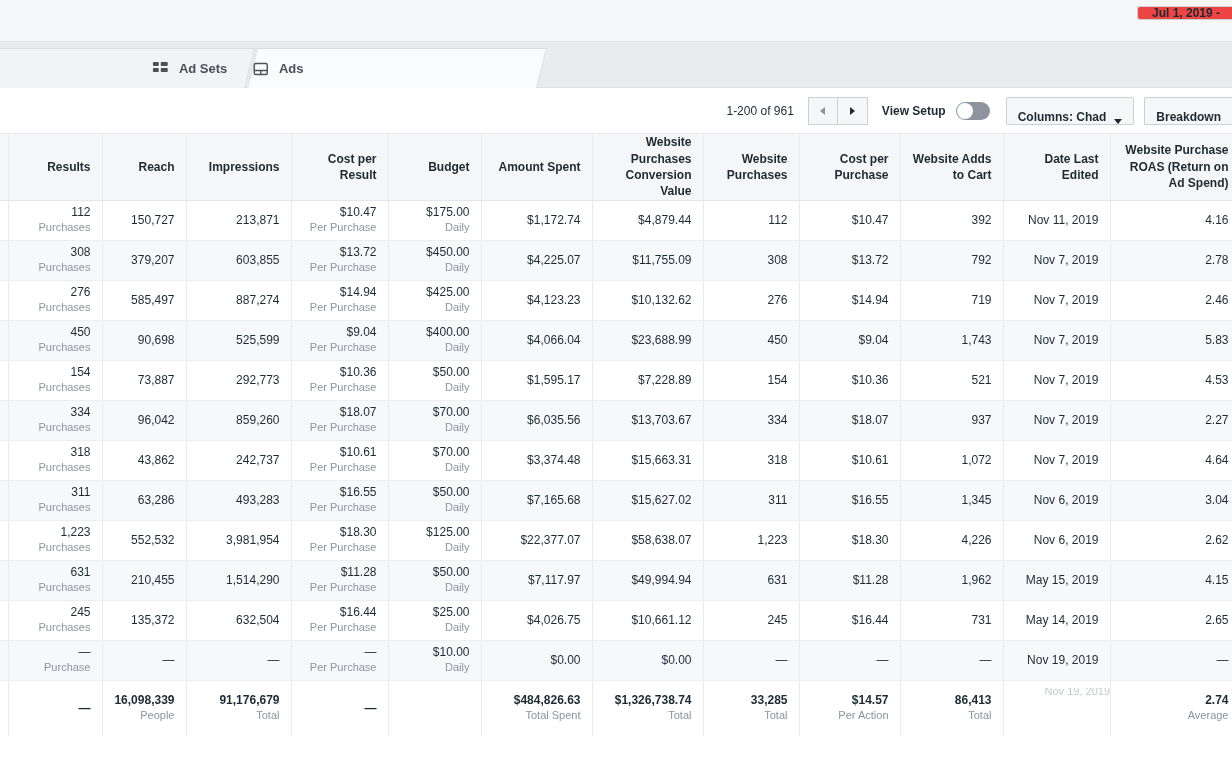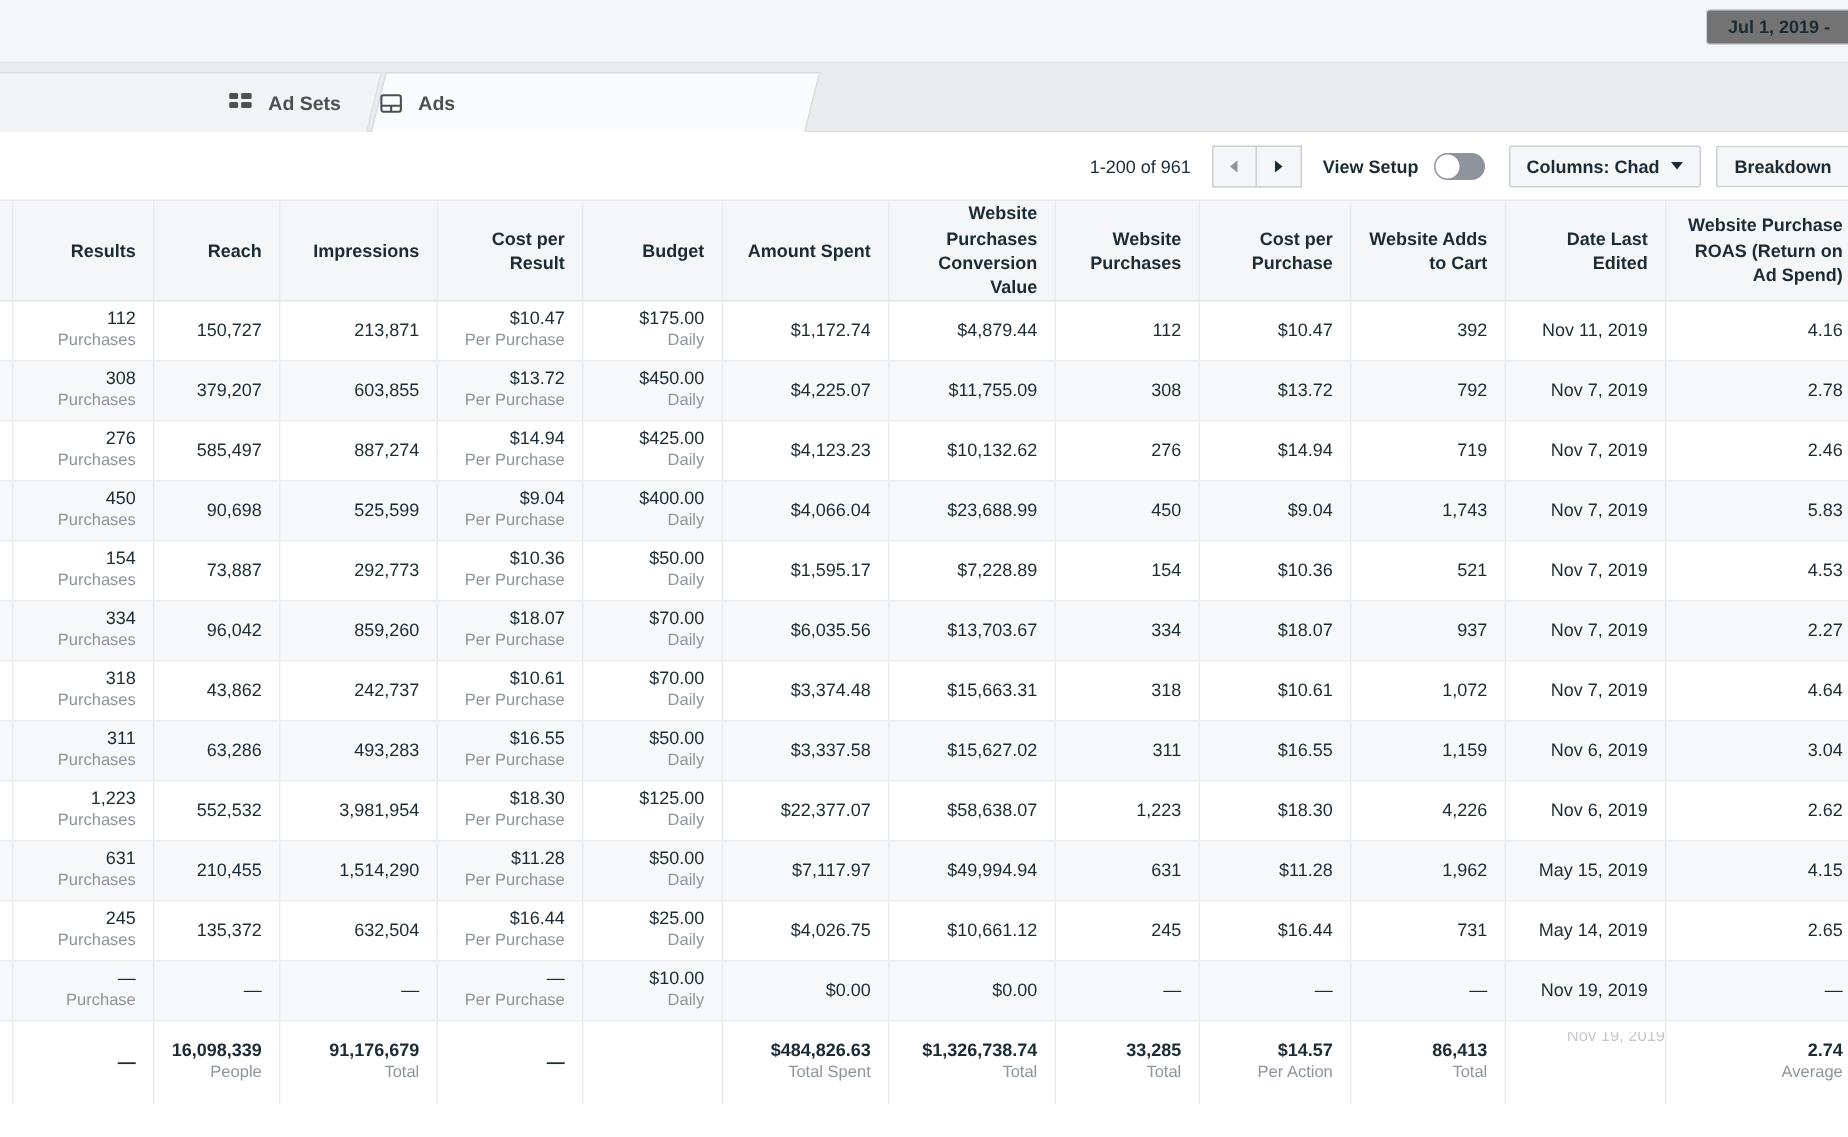--- a/index.html
+++ b/index.html
@@ -14,23 +14,23 @@
   
   .topbar {
     position: relative;
     height: 42px;
     background: #f5f6f7;
     border-bottom: 1px solid #e4e6eb;
   }
   .date-pill {
     position: absolute;
     right: 0; top: 6px;
-    height: 24px;
+    height: 14px;
     padding: 0 12px 0 14px;
-    background: #737373;
+    background: #ef4444;
     border: 1px solid #ccd0d5;
     border-right: none;
     border-radius: 3px 0 0 3px;
     display: flex; align-items: center;
     font-size: 12px; font-weight: bold;
     color: #1c2b33;
     white-space: nowrap;
   }
 
   
@@ -89,21 +89,21 @@
   .toggle .knob {
     position: absolute; left: 1px; top: 1px;
     width: 16px; height: 16px; border-radius: 50%;
     background: #fff;
   }
   .btn {
     height: 28px; padding: 0 11px;
     background: #f5f6f7;
     border: 1px solid #ccd0d5;
     border-radius: 2px;
-    display: flex; align-items: center;
+    display: flex; align-items: flex-end;
     font-size: 12px; font-weight: bold; color: #1c2b33;
     margin-right: 10px;
     white-space: nowrap;
   }
   .btn .caret {
     margin-left: 8px;
     width:0;height:0;border-left:4px solid transparent;border-right:4px solid transparent;border-top:5px solid #1c2b33;
   }
   .btn.breakdown { margin-right: 0; border-right: none; border-radius: 2px 0 0 2px; }
 
@@ -576,33 +576,33 @@
           </td>
           <td>
             <div class="v">$16.55</div>
             <div class="s">Per Purchase</div>
           </td>
           <td>
             <div class="v">$50.00</div>
             <div class="s">Daily</div>
           </td>
           <td>
-            <div class="v">$3,337.58</div>
+            <div class="v">$7,165.68</div>
           </td>
           <td>
             <div class="v">$15,627.02</div>
           </td>
           <td>
             <div class="v">311</div>
           </td>
           <td>
             <div class="v">$16.55</div>
           </td>
           <td>
-            <div class="v">1,159</div>
+            <div class="v">1,345</div>
           </td>
           <td>
             <div class="v">Nov 6, 2019</div>
           </td>
           <td>
             <div class="v">3.04</div>
           </td>
         </tr>
         <tr class="odd">
           <td class="c0"></td>

